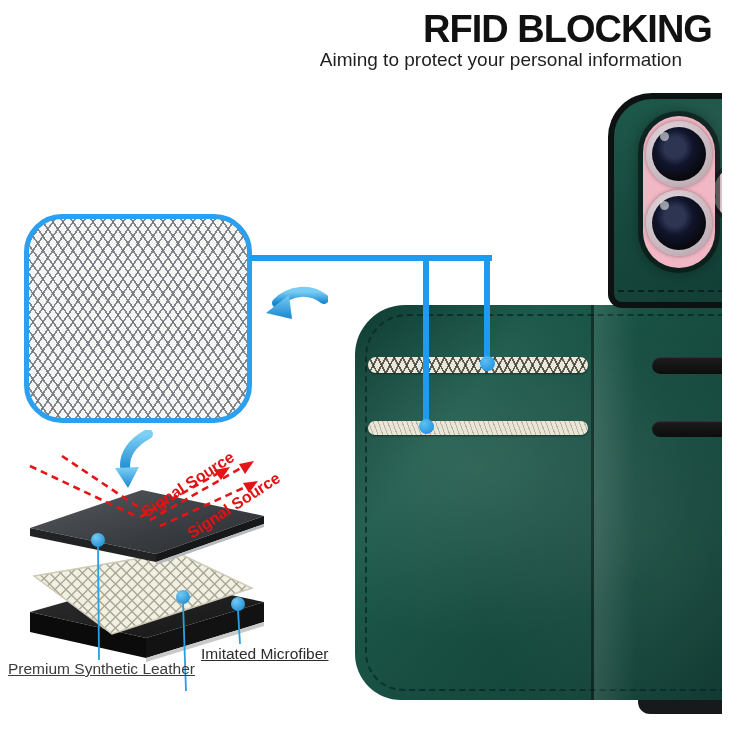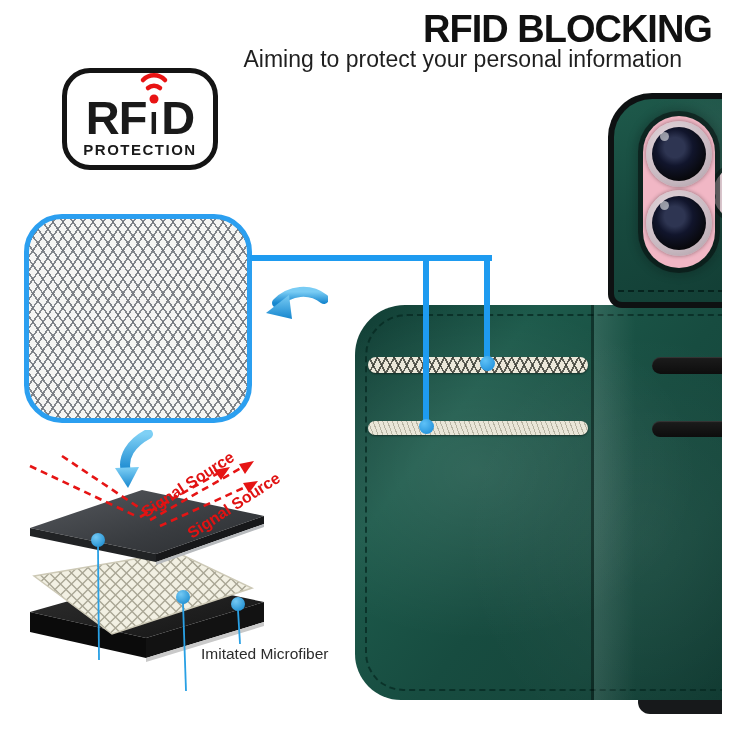--- a/index.html
+++ b/index.html
@@ -8,21 +8,21 @@
     font-family:"Liberation Sans", sans-serif;
   }
   .abs{position:absolute;}
 
   
   .title{
     left:400px;top:8px;width:335px;text-align:center;
     font-size:38px;font-weight:bold;color:#111;letter-spacing:-1px;white-space:nowrap;
   }
   .subtitle{
-    right:40px;top:49px;text-align:right;font-size:23px;color:#1f1f1f;line-height:21px;
+    right:40px;top:49px;text-align:right;font-size:19px;color:#1f1f1f;line-height:21px;
   }
 
   
   .badge{
     left:62px;top:68px;width:156px;height:102px;border:5px solid #141414;border-radius:28px;
     box-sizing:border-box;display:flex;flex-direction:column;align-items:center;justify-content:flex-end;
     padding-bottom:7px;background:#fff;
   }
   .badge-main{display:flex;align-items:baseline;font-weight:bold;color:#1a1a1a;line-height:0.9;}
   .badge-rf,.badge-d{font-size:47px;letter-spacing:-1px;}
@@ -131,54 +131,37 @@
   .lens-bot{left:3px;top:74px;}
   .lens-glass{
     position:absolute;left:6px;top:6px;width:54px;height:54px;border-radius:50%;
     background:radial-gradient(circle at 42% 38%, #2e3552 0 22%, #11152c 40%, #070709 75%);
   }
   .lens-hl{position:absolute;left:14px;top:11px;width:9px;height:9px;border-radius:50%;
     background:rgba(255,255,255,.55);filter:blur(.5px);}
   .mic-dot{left:95px;top:94px;width:7px;height:7px;border-radius:50%;background:#7d8489;}
 
   
-  .lbl{white-space:nowrap;}
+  .lbl{white-space:nowrap;text-decoration:underline;}
   .lbl-leather{left:8px;top:660px;font-size:15.5px;color:#3c3c3c;}
   .lbl-micro{left:201px;top:645px;font-size:15.5px;color:#2c2c2c;}
   .lbl-rfid{left:118px;top:691px;font-size:16px;color:#2aa3dc;font-weight:bold;}
 
   svg{display:block;}
 </style>
 </head>
 <body>
 
 <div class="stage">
 
   <div class="abs title">RFID BLOCKING</div>
   <div class="abs subtitle">
     <div>Aiming to protect your personal information</div>
   </div>
 
-  <div class="abs badge">
-    <div class="badge-main">
-      <span class="badge-rf">RF</span>
-      <span class="badge-iwrap">
-        <span class="abs badge-wifi">
-          <svg width="34" height="44" viewBox="0 0 34 44">
-            <path d="M6 17 A15 15 0 0 1 28 17" stroke="#e81313" stroke-width="4.5" fill="none" stroke-linecap="round"></path>
-            <path d="M11 25 A9 9 0 0 1 23 25" stroke="#e81313" stroke-width="4.5" fill="none" stroke-linecap="round"></path>
-            <circle cx="17" cy="36" r="4.5" fill="#e81313"></circle>
-          </svg>
-        </span>
-        <span class="badge-i">I</span>
-      </span>
-      <span class="badge-d">D</span>
-    </div>
-    <div class="badge-sub">PROTECTION</div>
-  </div>
 
   <div class="abs mesh-box"></div>
 
   <div class="abs under-strip"></div>
 
   <div class="abs wallet">
     <div class="abs wallet-sheen"></div>
     <div class="abs wallet-stitch"></div>
     <div class="abs wallet-seam"></div>
     <div class="abs wallet-crease"></div>
@@ -298,15 +281,16 @@
         <line x1="98" y1="116" x2="99" y2="230"></line>
         <line x1="183" y1="173" x2="186" y2="261"></line>
         <line x1="238" y1="180" x2="240" y2="214"></line>
       </g>
       <circle cx="98" cy="110" r="7" fill="url(#dotGrad)"></circle>
       <circle cx="183" cy="167" r="7" fill="url(#dotGrad)"></circle>
       <circle cx="238" cy="174" r="7" fill="url(#dotGrad)"></circle>
     </svg>
   </div>
 
+  <div class="abs lbl lbl-leather">Premium Synthetic Leather</div>
   <div class="abs lbl lbl-micro">Imitated Microfiber</div>
 
 </div>
 
 </body></html>

